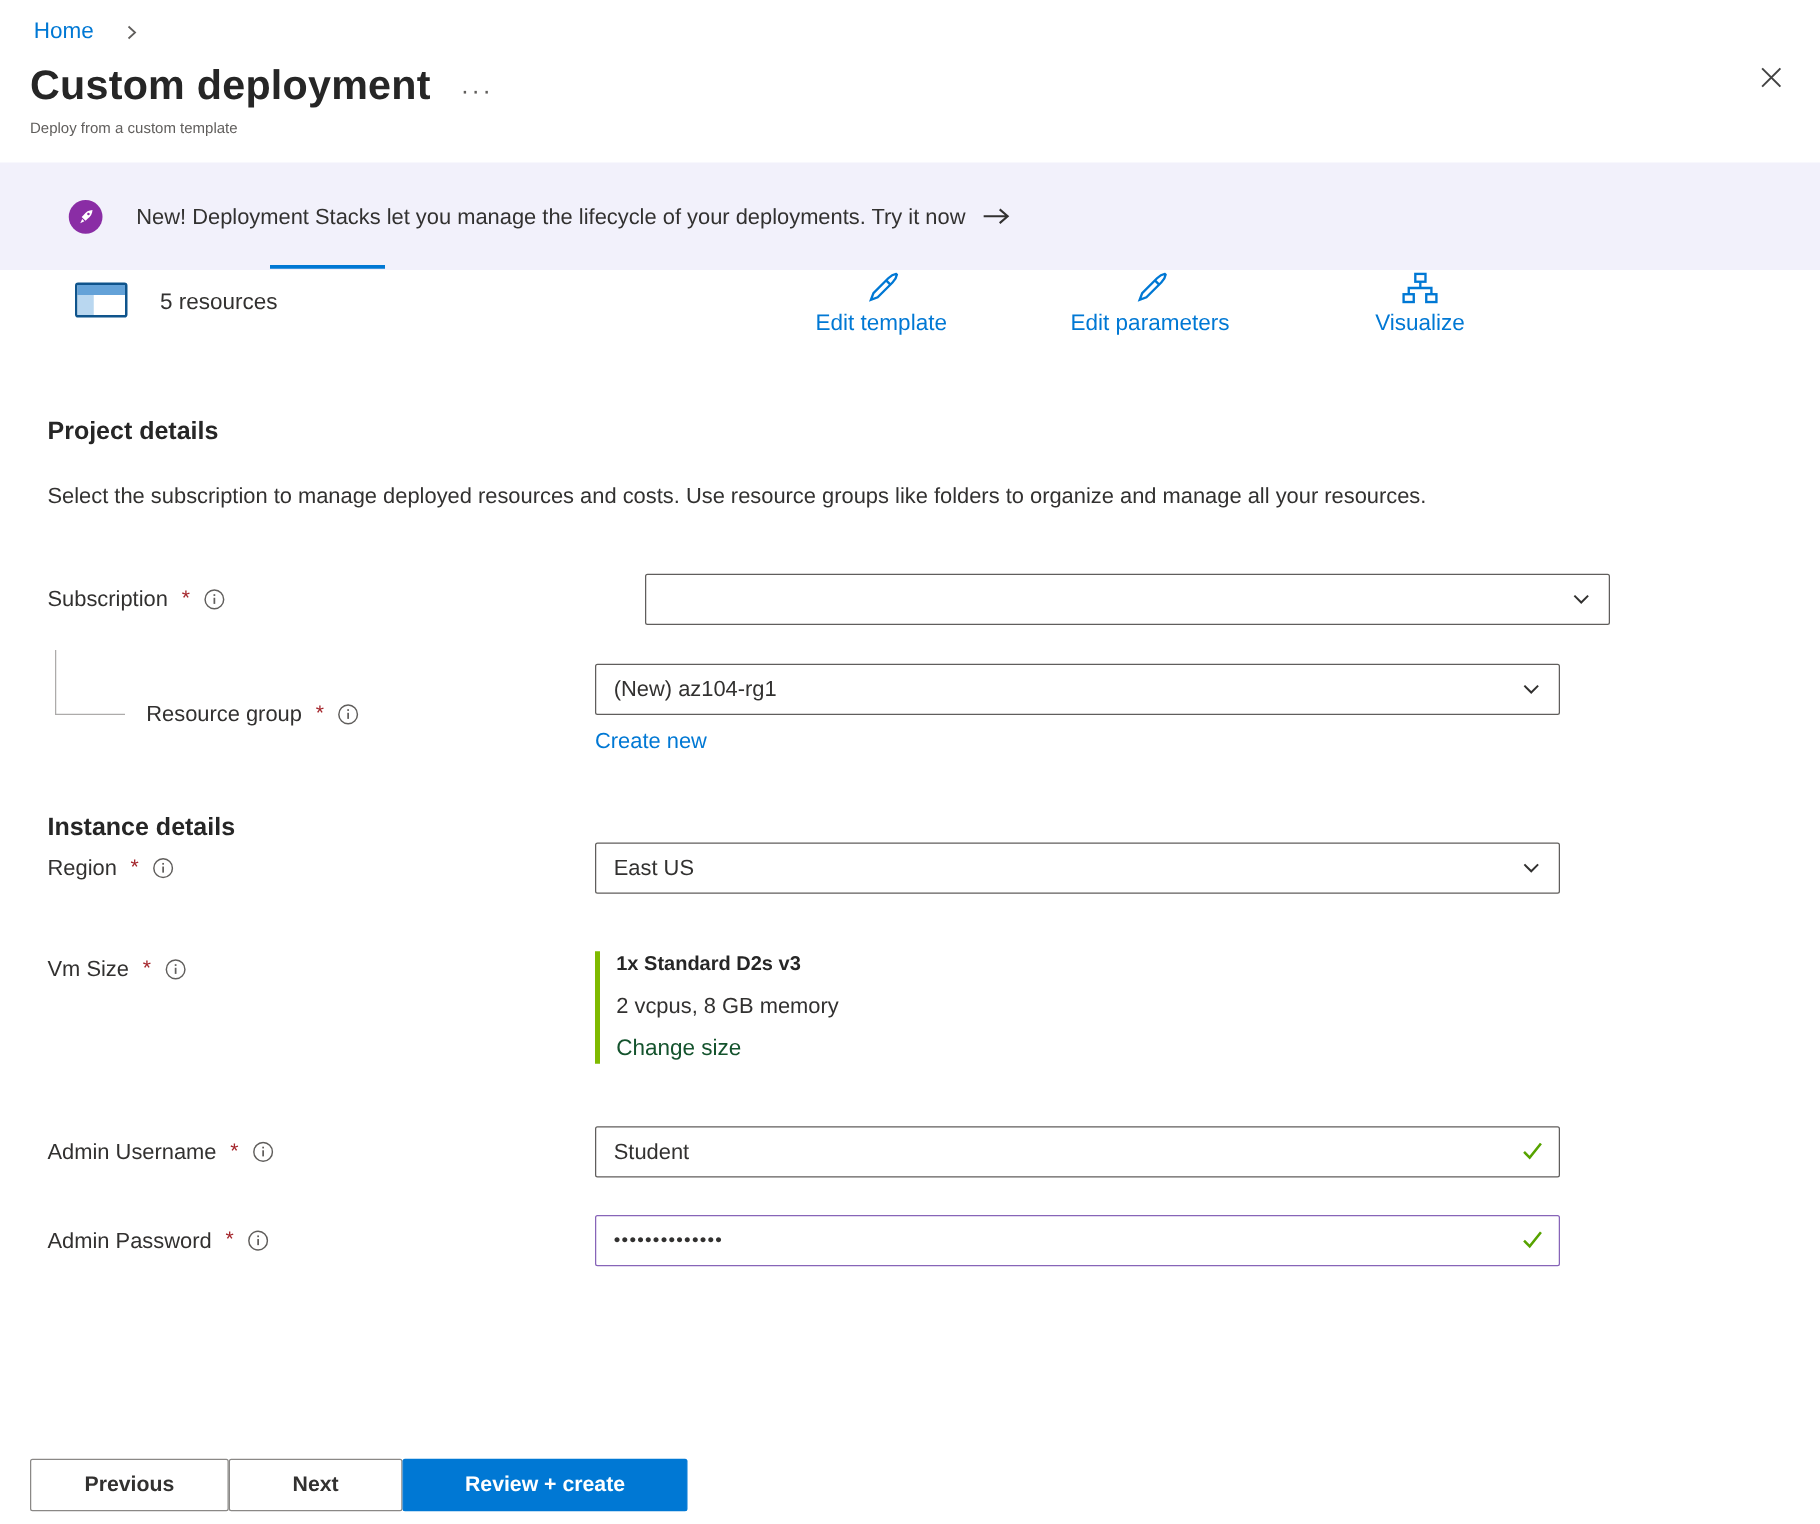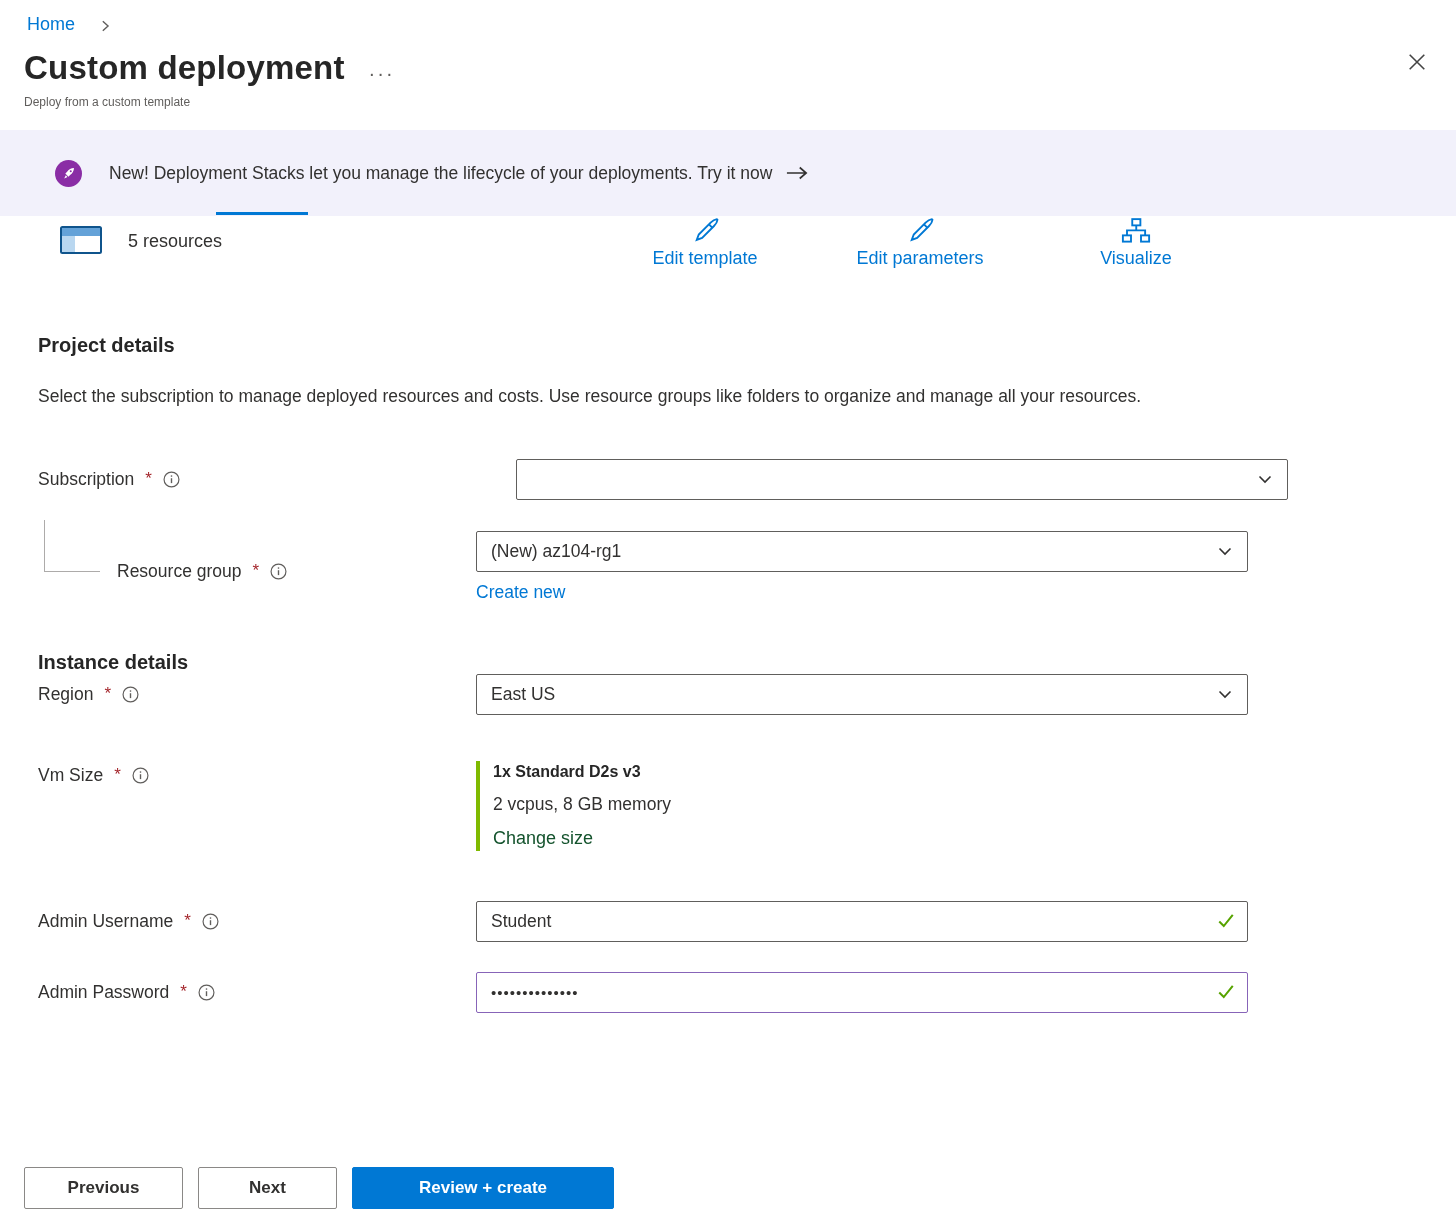--- a/index.html
+++ b/index.html
@@ -71,26 +71,26 @@
   .vm-change { display: inline-block; margin-top: 13px; color: #14532d; font-size: 18px; text-decoration: none; cursor: pointer; text-align: center; }
 
   .row-username { margin-top: 50px; }
   .row-password { margin-top: 30px; }
   .input-wrap { position: relative; width: 100%; }
   .text-input { width: 100%; height: 41px; border: 1px solid #605e5c; border-radius: 2px; padding: 0 44px 0 14px; font-size: 17.5px; font-family: "Liberation Sans", "DejaVu Sans", sans-serif; color: #323130; outline: none; }
   .password-input { border-color: #8764b8; letter-spacing: 1px; font-size: 15px; }
   .valid-check { position: absolute; right: 13px; top: 11px; }
 
   
-  .footer { position: absolute; left: 24px; top: 1167px; display: flex; gap: 15px; }
+  .footer { position: absolute; left: 24px; top: 1167px; display: flex; }
   .btn { height: 42px; border-radius: 2px; font-size: 17px; font-weight: 700; font-family: "Liberation Sans", "DejaVu Sans", sans-serif; cursor: pointer; }
   .btn-secondary { background: #fff; border: 1px solid #8a8886; color: #323130; }
   .btn-previous { width: 159px; }
   .btn-next { width: 139px; }
-  .btn-primary { width: 262px; background: #0078d4; border: 1px solid #0078d4; color: #fff; }
+  .btn-primary { width: 228px; background: #0078d4; border: 1px solid #0078d4; color: #fff; }
 </style>
 </head>
 <body>
 
 <div class="page">
 
   <div class="breadcrumb">
     <a>Home</a>
     <span class="crumb-chevron">
       <svg width="14" height="14" viewBox="0 0 16 16">

